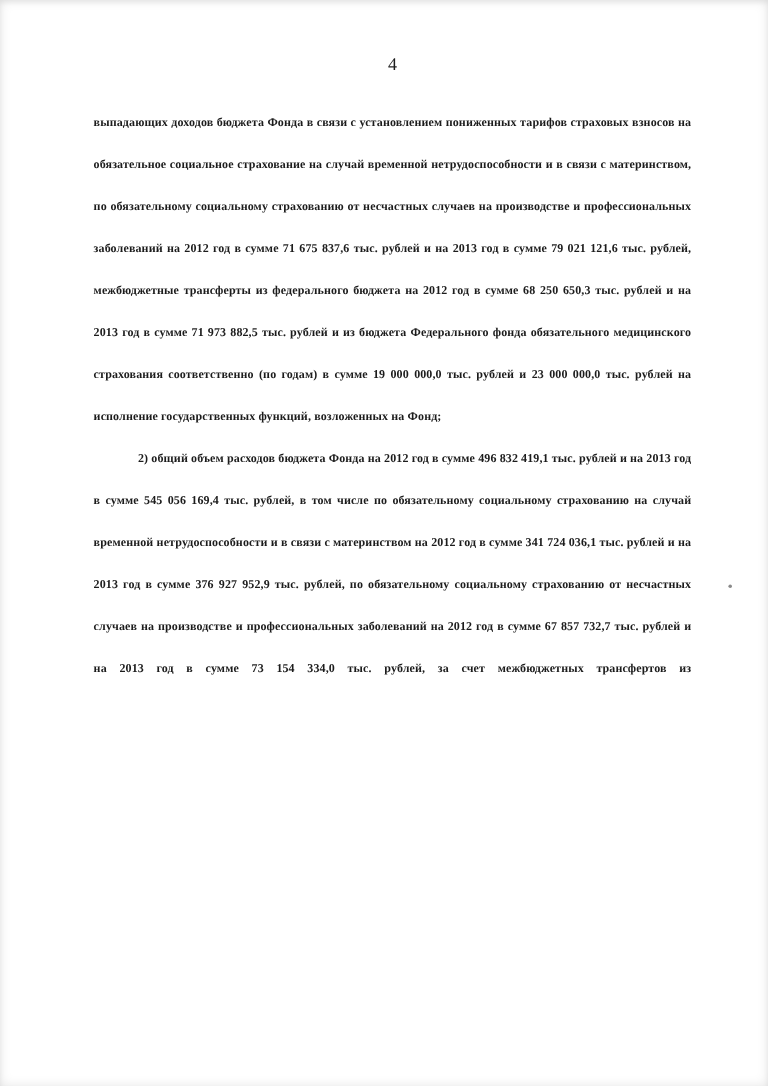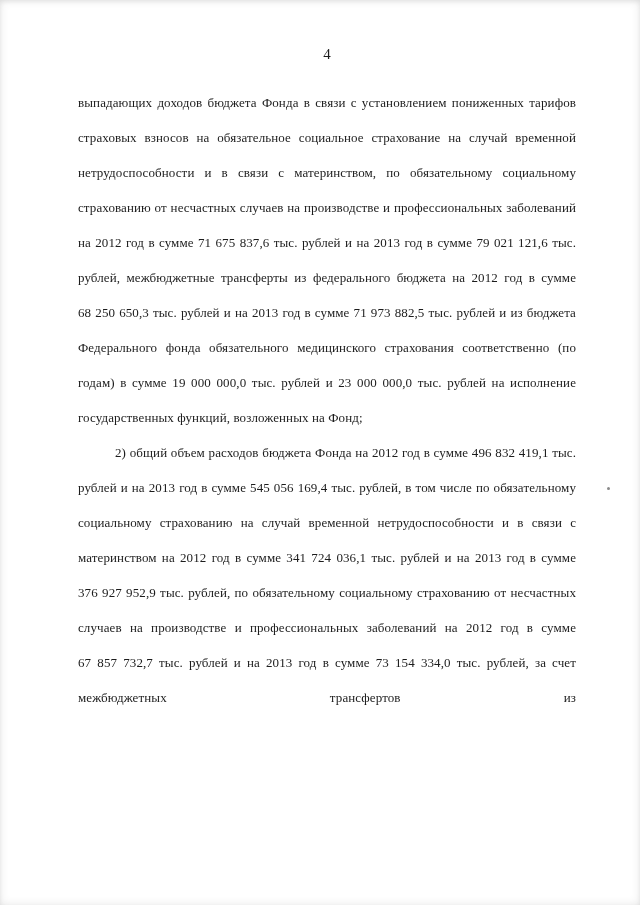--- a/index.html
+++ b/index.html
@@ -24,24 +24,25 @@
     box-shadow: inset 0 0 10px rgba(0,0,0,0.10), inset 0 2px 4px rgba(0,0,0,0.06);
   }
   .page-number {
     text-align: center;
     font-size: 15px;
     line-height: 20px;
     margin: 0 0 21px 0;
   }
   .para {
     margin: 0;
-    font-size: 13px;
+    font-size: 10px;
     line-height: 35px;
     text-align: justify;
     letter-spacing: 0.1px;
+    font-weight: bold;
   }
   .para.indent {
     text-indent: 37px;
   }
   .para.continues {
     
     text-align-last: justify;
   }
   .scan-speck {
     position: absolute;

